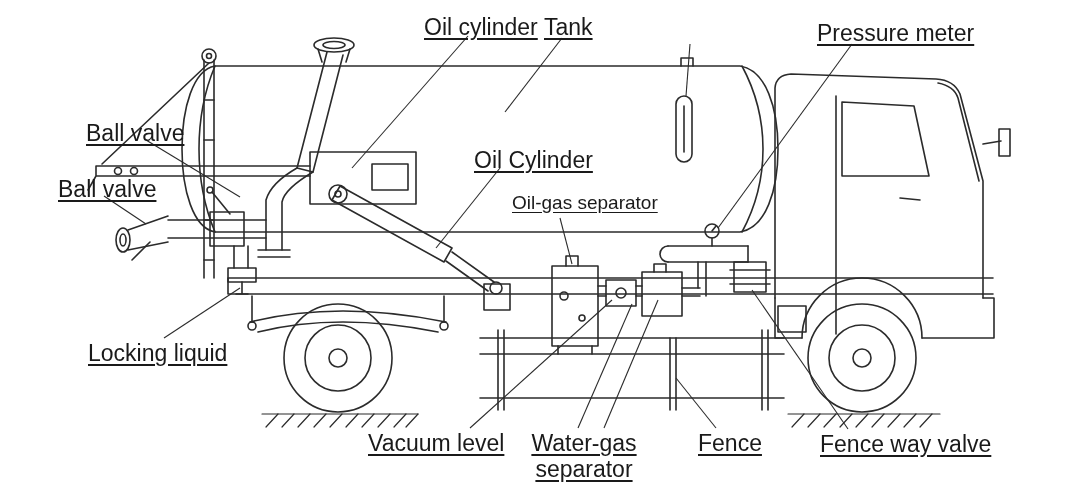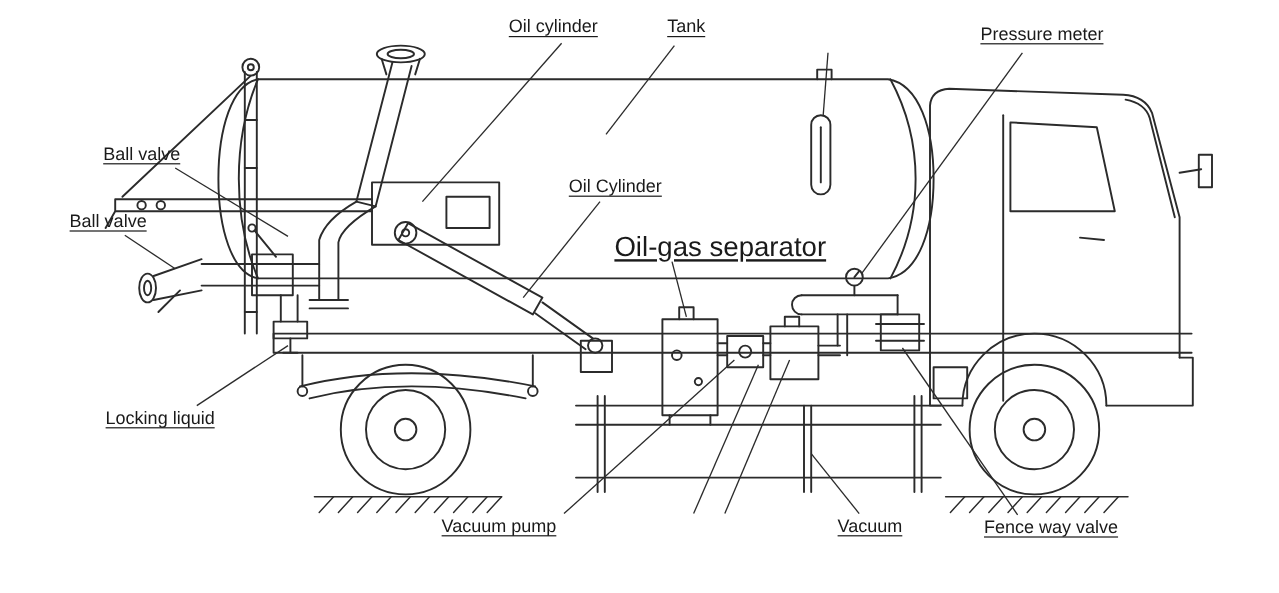--- a/index.html
+++ b/index.html
@@ -11,28 +11,28 @@
     overflow: hidden;
     font-family: "Liberation Sans", sans-serif;
   }
   #lineart {
     position: absolute;
     left: 0; top: 0;
     width: 1066px; height: 494px;
   }
   .lbl {
     position: absolute;
-    font-size: 15px;
+    font-size: 23px;
     color: #1a1a1a;
     text-decoration: underline;
     text-underline-offset: 3px;
     white-space: nowrap;
     line-height: 1.15;
   }
-  .lbl-lg { font-size: 23px; }
+  .lbl-lg { font-size: 19px; }
   .lbl-wrap {
     white-space: normal;
     width: 112px;
     text-align: center;
   }
 </style>
 </head>
 <body>
 
 <div id="canvas">
@@ -210,35 +210,36 @@
       <path d="M470 428 L612 300"></path>
       <path d="M578 428 L632 304"></path>
       <path d="M604 428 L658 300"></path>
       <path d="M716 428 L676 378"></path>
       <path d="M848 429 L752 290"></path>
     </g>
   </svg>
 
   <div class="lbl" style="left:424px; top:14px;">Oil cylinder</div>
 
-  <div class="lbl" style="left:556px; top:14px;text-align:center;">Tank</div>
+  <div class="lbl" style="left:544px; top:14px;text-align:center;">Tank</div>
 
 
   <div class="lbl" style="left:817px; top:20px;text-align:right;">Pressure meter</div>
 
   <div class="lbl" style="left:86px; top:120px;">Ball valve</div>
 
   <div class="lbl" style="left:58px; top:176px;">Ball valve</div>
 
   <div class="lbl" style="left:474px; top:147px;">Oil Cylinder</div>
 
   <div class="lbl lbl-lg" style="left:512px; top:192px;">Oil-gas separator</div>
 
   <div class="lbl" style="left:88px; top:340px;">Locking liquid</div>
 
-  <div class="lbl" style="left:368px; top:430px;">Vacuum pump</div>
-
-
-  <div class="lbl" style="left:698px; top:430px;">Vacuum</div>
+  <div class="lbl" style="left:368px; top:430px;">Vacuum level</div>
+
+  <div class="lbl lbl-wrap" style="left:528px; top:430px;">Water-gas separator</div>
+
+  <div class="lbl" style="left:698px; top:430px;">Fence</div>
 
   <div class="lbl" style="left:820px; top:431px;">Fence way valve</div>
 
 </div>
 
 </body></html>

